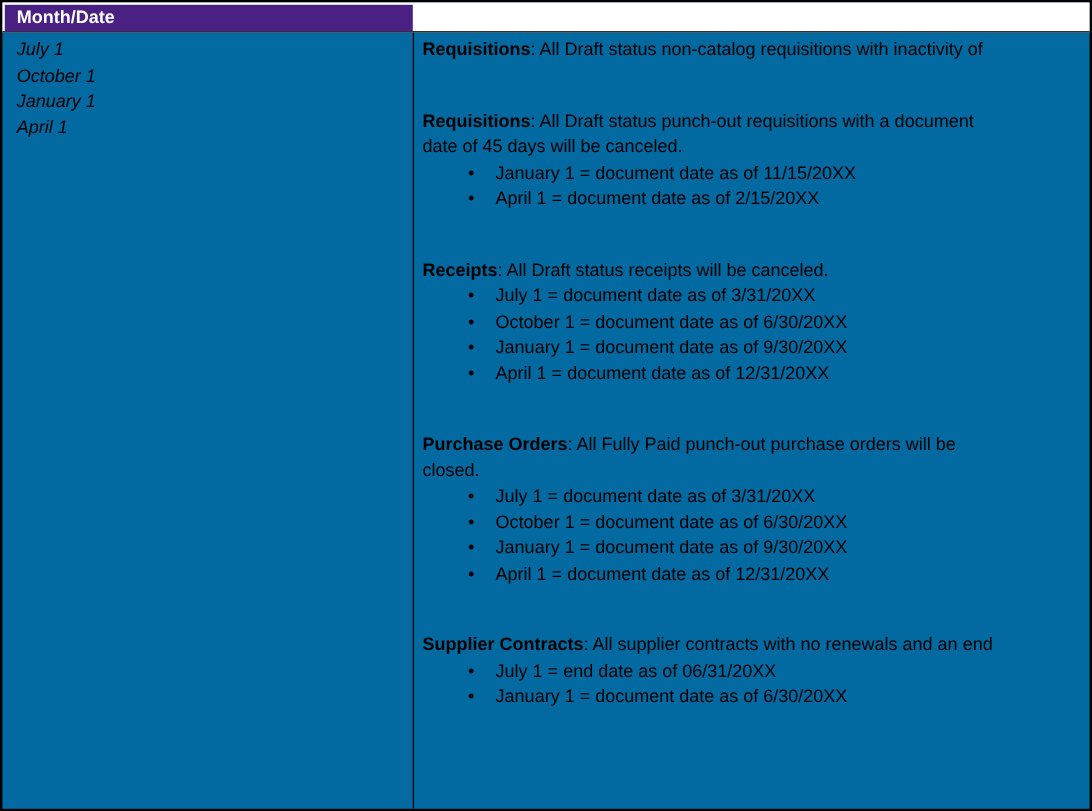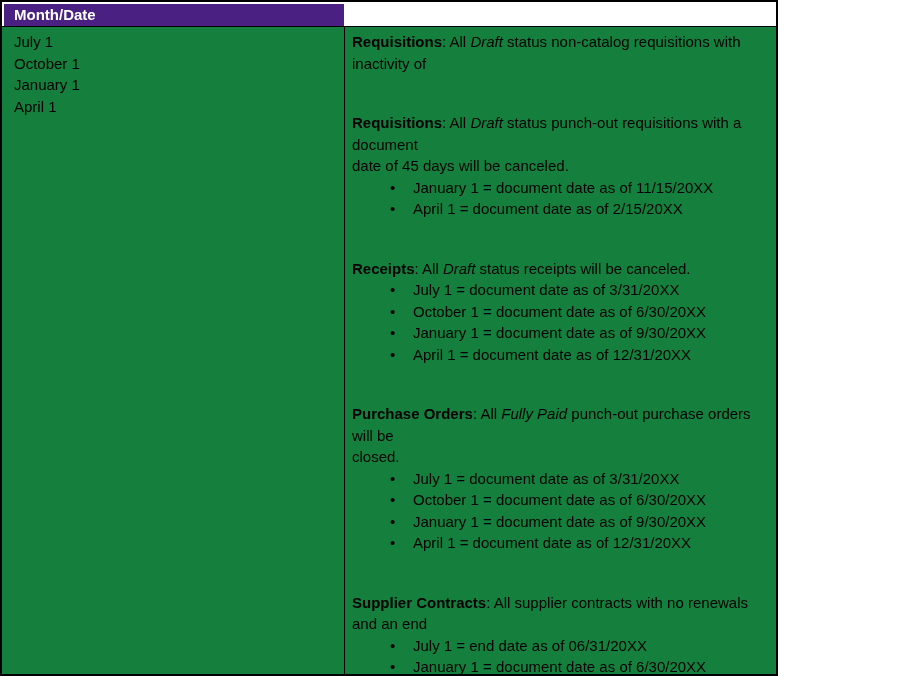--- a/index.html
+++ b/index.html
@@ -7,30 +7,30 @@
     --header-text:#FFFFFF;
     --border:#000000;
     --text:#000000;
   }
   html,body{
     margin:0;
     padding:0;
     background:#FFFFFF;
   }
   .doc-table{
-    width:778px;
+    width:910px;
     height:676px;
     box-sizing:border-box;
     border:2px solid var(--border);
     display:flex;
     flex-direction:column;
     font-family:"Liberation Sans", sans-serif;
     font-size:15px;
     color:var(--text);
-    background:#15803d;
+    background:#0369a1;
   }
   .header-row{
     display:flex;
     gap:3px;
     padding:2px 2px 0 2px;
     border-bottom:1px solid var(--border);
     background:#FFFFFF;
     flex:none;
   }
   .header-cell{
@@ -58,26 +58,26 @@
     border-right:1px solid var(--border);
     padding:4px 6px 0 12px;
     line-height:21.5px;
   }
   .cell-action{
     flex:1;
     box-sizing:border-box;
     padding:4px 2px 0 7px;
     line-height:21.5px;
   }
-  .month-item{line-height:21.5px;}
+  .month-item{line-height:21.5px;font-style:italic;}
   .section{margin:0;}
   .section + .section{margin-top:38px;}
   .section p{margin:0;}
   .seg-b{font-weight:bold;}
-  .seg-i{font-style:italic;}
+  .seg-i{}
   ul.bullets{
     margin:0;
     padding:0 0 0 38px;
     list-style:none;
   }
   ul.bullets li{line-height:21.5px;}
   ul.bullets li::before{
     content:"\2022";
     display:inline-block;
     width:23px;

